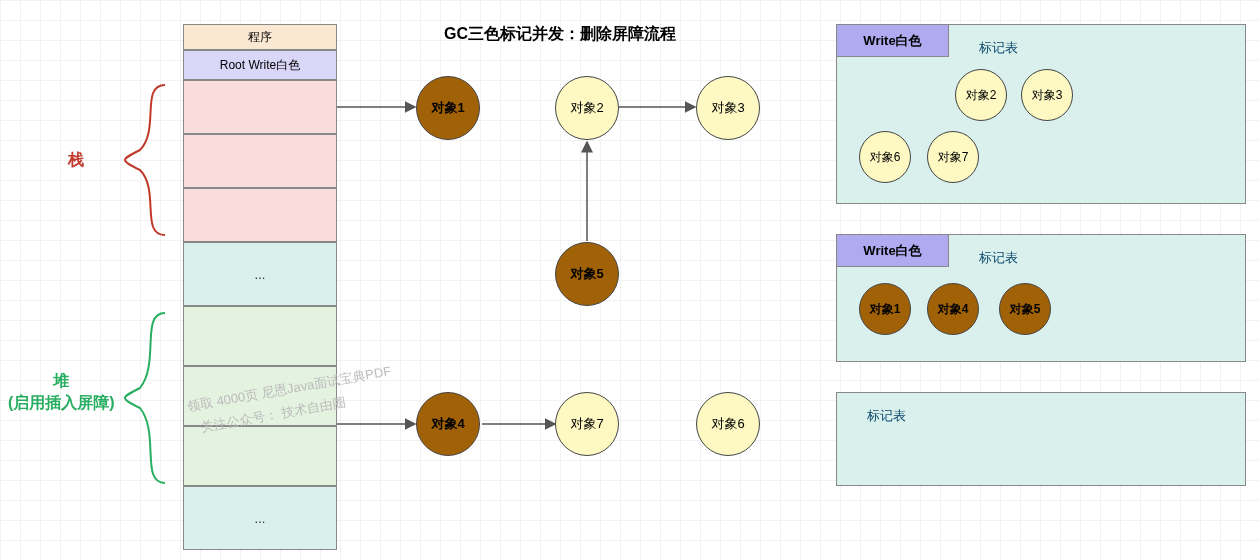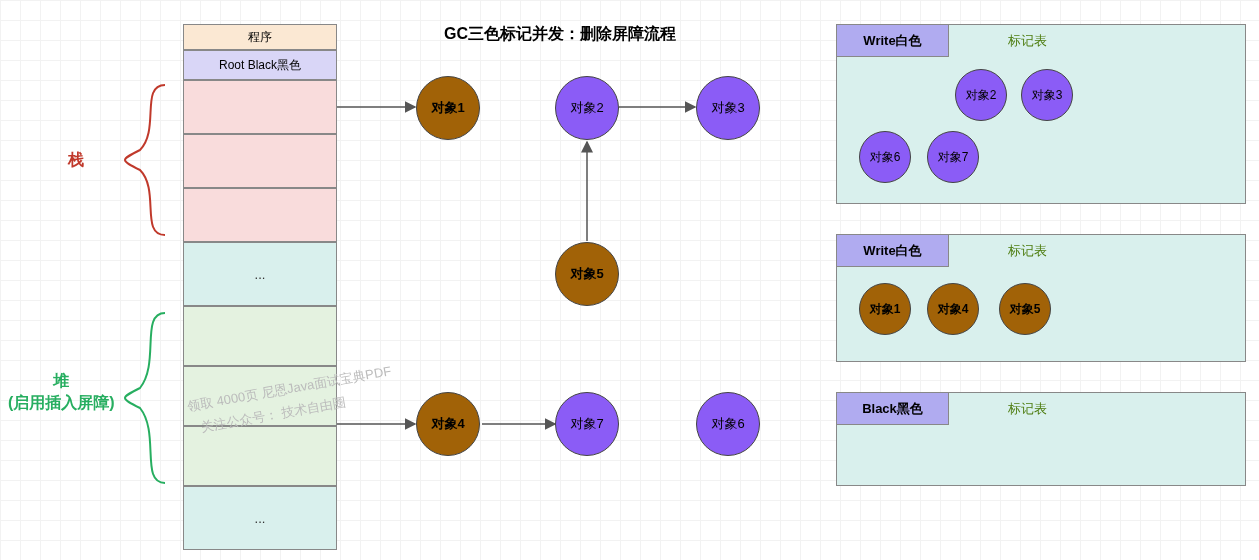--- a/index.html
+++ b/index.html
@@ -43,36 +43,36 @@
 
   
   .label { font-weight: bold; font-size: 16px; }
 
   
   .node {
     position: absolute;
     width: 64px; height: 64px;
     border: 1.5px solid #444;
     border-radius: 50%;
-    background: #8b5cf6;
+    background: #fef9c3;
     display: flex; align-items: center; justify-content: center;
     font-size: 13px;
   }
   .node.small { width: 52px; height: 52px; font-size: 12px; }
   .node.gray { background: #a16207; font-weight: bold; }
 
   
   .arrow { stroke: #555; stroke-width: 1.5; fill: none; }
   .arrowhead { fill: #555; }
 
   
   .tbox { position: absolute; left: 836px; width: 410px; border: 1px solid #888; background: #d9f0ed; }
-  .tbox .hdr { display: flex; align-items: center; height: 32px; font-size: 13px; }
+  .tbox .hdr { display: flex; align-items: flex-end; height: 32px; font-size: 13px; }
   .tbox .hdr .tt { width: 112px; height: 100%; background: #b0abf0; border-right: 1px solid #888; border-bottom:1px solid #888; display:flex; align-items:center; justify-content:center; font-weight:bold; }
-  .tbox .hdr .sub { padding-left: 21px; color:#4d7c0f;margin-left:38px;}
+  .tbox .hdr .sub { padding-left: 30px; color:#0c4a6e;}
   .tbox .body { position: relative; width:100%; }
 
   
   .brace { stroke:#c0392b; stroke-width:2; fill:none; }
   .brace.green { stroke:#27ae60; }
 
   .title { font-weight:bold; font-size:16px; }
 
   .watermark {
     position:absolute;
@@ -92,21 +92,21 @@
 (启用插入屏障)</div>
 
 <svg class="abs" style="left:120px; top:80px;" width="60" height="160">
   <path class="brace" d="M45,5 C20,5 40,50 20,70 C0,80 0,80 20,90 C40,110 20,155 45,155"></path>
 </svg>
 <svg class="abs" style="left:120px; top:308px;" width="60" height="180">
   <path class="brace green" d="M45,5 C20,5 40,55 20,80 C0,90 0,90 20,100 C40,125 20,175 45,175"></path>
 </svg>
 
 <div class="cell program" style="top:24px; height:26px;">程序</div>
-<div class="cell rootset" style="top:50px; height:30px;">Root Black黑色</div>
+<div class="cell rootset" style="top:50px; height:30px;">Root Write白色</div>
 <div class="cell pink" style="top:80px; height:54px;"></div>
 <div class="cell pink" style="top:134px; height:54px;"></div>
 <div class="cell pink" style="top:188px; height:54px;"></div>
 <div class="cell teal" style="top:242px; height:64px;">...</div>
 <div class="cell green" style="top:306px; height:60px;"></div>
 <div class="cell green" style="top:366px; height:60px;"></div>
 <div class="cell green" style="top:426px; height:60px;"></div>
 <div class="cell teal" style="top:486px; height:64px;">...</div>
 
 <div class="watermark" style="left:186px; top:380px;">领取 4000页 尼恩Java面试宝典PDF</div>
@@ -158,17 +158,16 @@
   </div>
   <div class="body" style="height:96px;">
     <div class="node small gray" style="left:22px;  top:16px;">对象1</div>
     <div class="node small gray" style="left:90px;  top:16px;">对象4</div>
     <div class="node small gray" style="left:162px; top:16px;">对象5</div>
   </div>
 </div>
 
 <div class="tbox" style="top:392px; height:94px;">
   <div class="hdr">
-    <div class="tt">Black黑色</div>
     <div class="sub">标记表</div>
   </div>
   <div class="body" style="height:62px;"></div>
 </div>
 
 </body></html>

